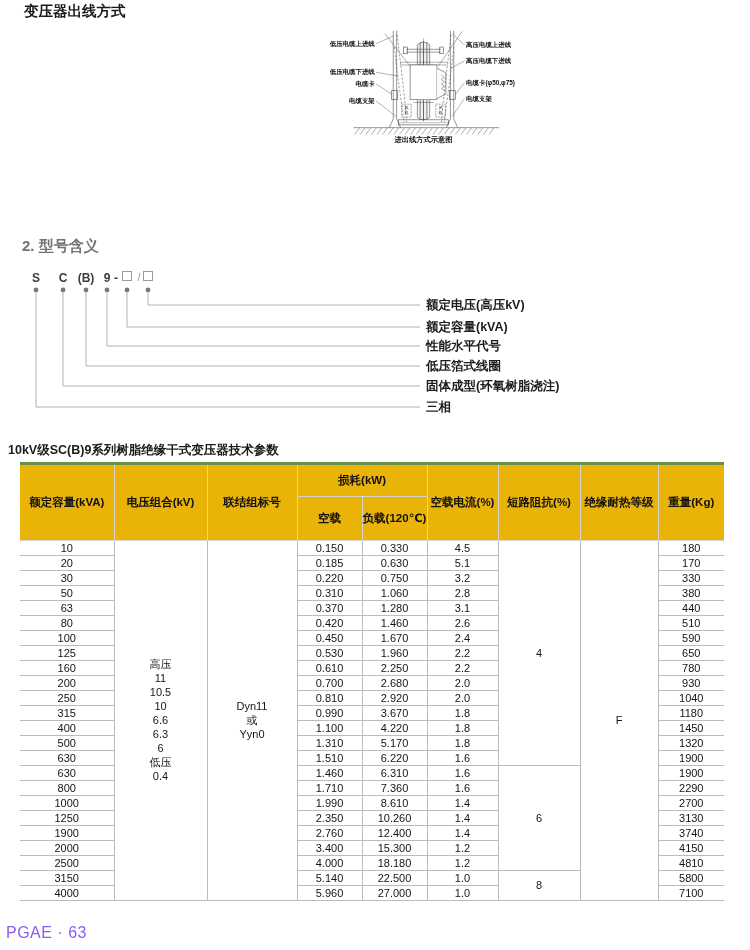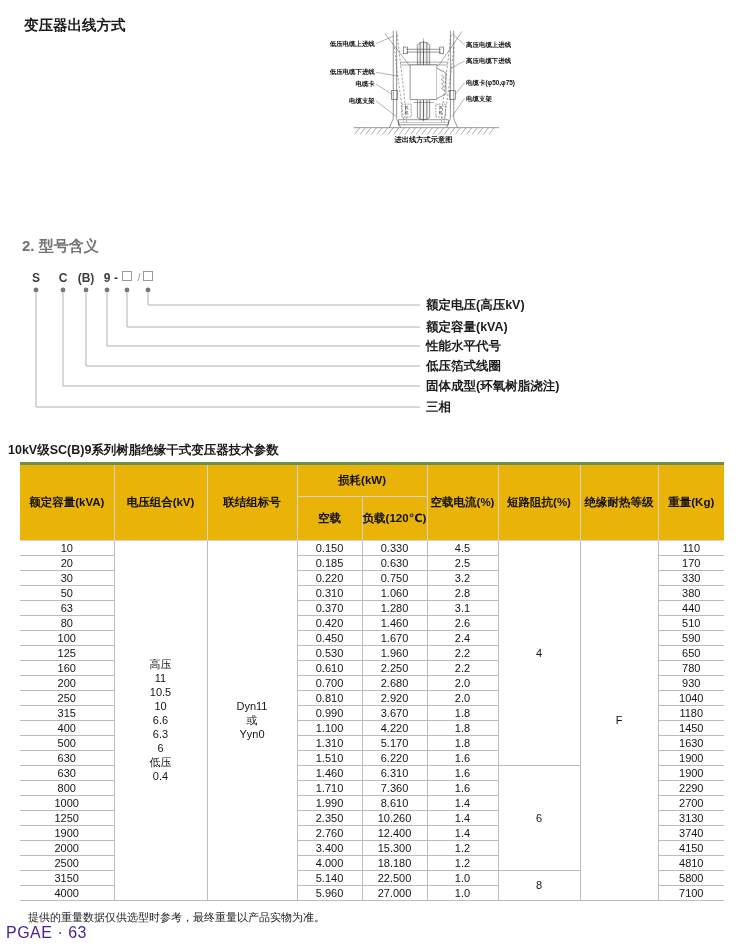--- a/index.html
+++ b/index.html
@@ -2,21 +2,21 @@
 <html><head>
 <meta charset="utf-8">
 <style>
   * { margin:0; padding:0; box-sizing:border-box; }
   html,body { background:#ffffff; }
   .page {
     position:relative; width:750px; height:950px; background:#fff;
     font-family:"Liberation Sans","DejaVu Sans",sans-serif; color:#1a1a1a; overflow:hidden;
   }
   
-  .intro-title { position:absolute; left:24px; top:16px; font-size:14.5px; font-weight:bold; }
+  .intro-title { position:absolute; left:24px; top:2px; font-size:14.5px; font-weight:bold; }
   .intro-body  { position:absolute; left:22px; top:26px; width:402px; font-size:13.5px;
                  line-height:22px; text-align:justify; text-indent:2em; }
   
   .outlet-diagram { position:absolute; left:330px; top:28px; }
   .model-diagram  { position:absolute; left:20px;  top:262px; }
   .section2-title { position:absolute; left:22px; top:237px; font-size:15px; font-weight:bold; color:#737373; }
   svg text { font-family:"Liberation Sans","DejaVu Sans",sans-serif; }
   .dlabel { font-size:11.5px; font-weight:bold; fill:#111; }
   .fanlabel { font-size:7px; fill:#111; }
   .caption { font-size:13px; font-weight:bold; fill:#111; }
@@ -37,21 +37,21 @@
   table.spec td {
     border:1px solid #bcbcb8; font-size:11px; text-align:center; vertical-align:middle;
     height:14.5px; padding:0; line-height:14px; color:#141414;
   }
   table.spec td:first-child, table.spec th:first-child { border-left:none; }
   table.spec td:last-child,  table.spec th:last-child  { border-right:none;margin-left:16px; }
   table.spec thead th { border-top:none; }
   td.multiline { white-space:pre-line; line-height:15.5px; }
   
   .footnote { position:absolute; left:28px; top:910px; font-size:11px; color:#222; }
-  .page-num { position:absolute; left:6px; top:924px; font-size:16px; color:#4c1d95; letter-spacing:0.5px; }
+  .page-num { position:absolute; left:6px; top:924px; font-size:16px; color:#8b5cf6; letter-spacing:0.5px; }
 </style>
 </head>
 <body>
 
 <div class="page">
 
   <div class="intro-title">变压器出线方式</div>
 
   <svg class="outlet-diagram" width="420" height="212" viewBox="330 28 750 240" preserveAspectRatio="xMinYMin meet">
     <g stroke="#444" stroke-width="1" fill="none">
@@ -222,27 +222,27 @@
 低压
 0.4</td>
             <td rowspan="24" class="multiline">Dyn11
 或
 Yyn0</td>
             <td>0.150</td>
             <td>0.330</td>
             <td>4.5</td>
             <td rowspan="15">4</td>
             <td rowspan="24">F</td>
-            <td>110</td>
+            <td>180</td>
           </tr>
           <tr>
             <td>20</td>
             <td>0.185</td>
             <td>0.630</td>
-            <td>2.5</td>
+            <td>5.1</td>
             <td>170</td>
           </tr>
           <tr>
             <td>30</td>
             <td>0.220</td>
             <td>0.750</td>
             <td>3.2</td>
             <td>330</td>
           </tr>
           <tr>
@@ -313,21 +313,21 @@
             <td>1.100</td>
             <td>4.220</td>
             <td>1.8</td>
             <td>1450</td>
           </tr>
           <tr>
             <td>500</td>
             <td>1.310</td>
             <td>5.170</td>
             <td>1.8</td>
-            <td>1630</td>
+            <td>1320</td>
           </tr>
           <tr>
             <td>630</td>
             <td>1.510</td>
             <td>6.220</td>
             <td>1.6</td>
             <td>1900</td>
           </tr>
           <tr>
             <td>630</td>
@@ -391,16 +391,15 @@
             <td>4000</td>
             <td>5.960</td>
             <td>27.000</td>
             <td>1.0</td>
             <td>7100</td>
           </tr>
         </tbody>
     </table>
   </div>
 
-  <div class="footnote">提供的重量数据仅供选型时参考，最终重量以产品实物为准。</div>
   <div class="page-num">PGAE · 63</div>
 
 </div>
 
 </body></html>

